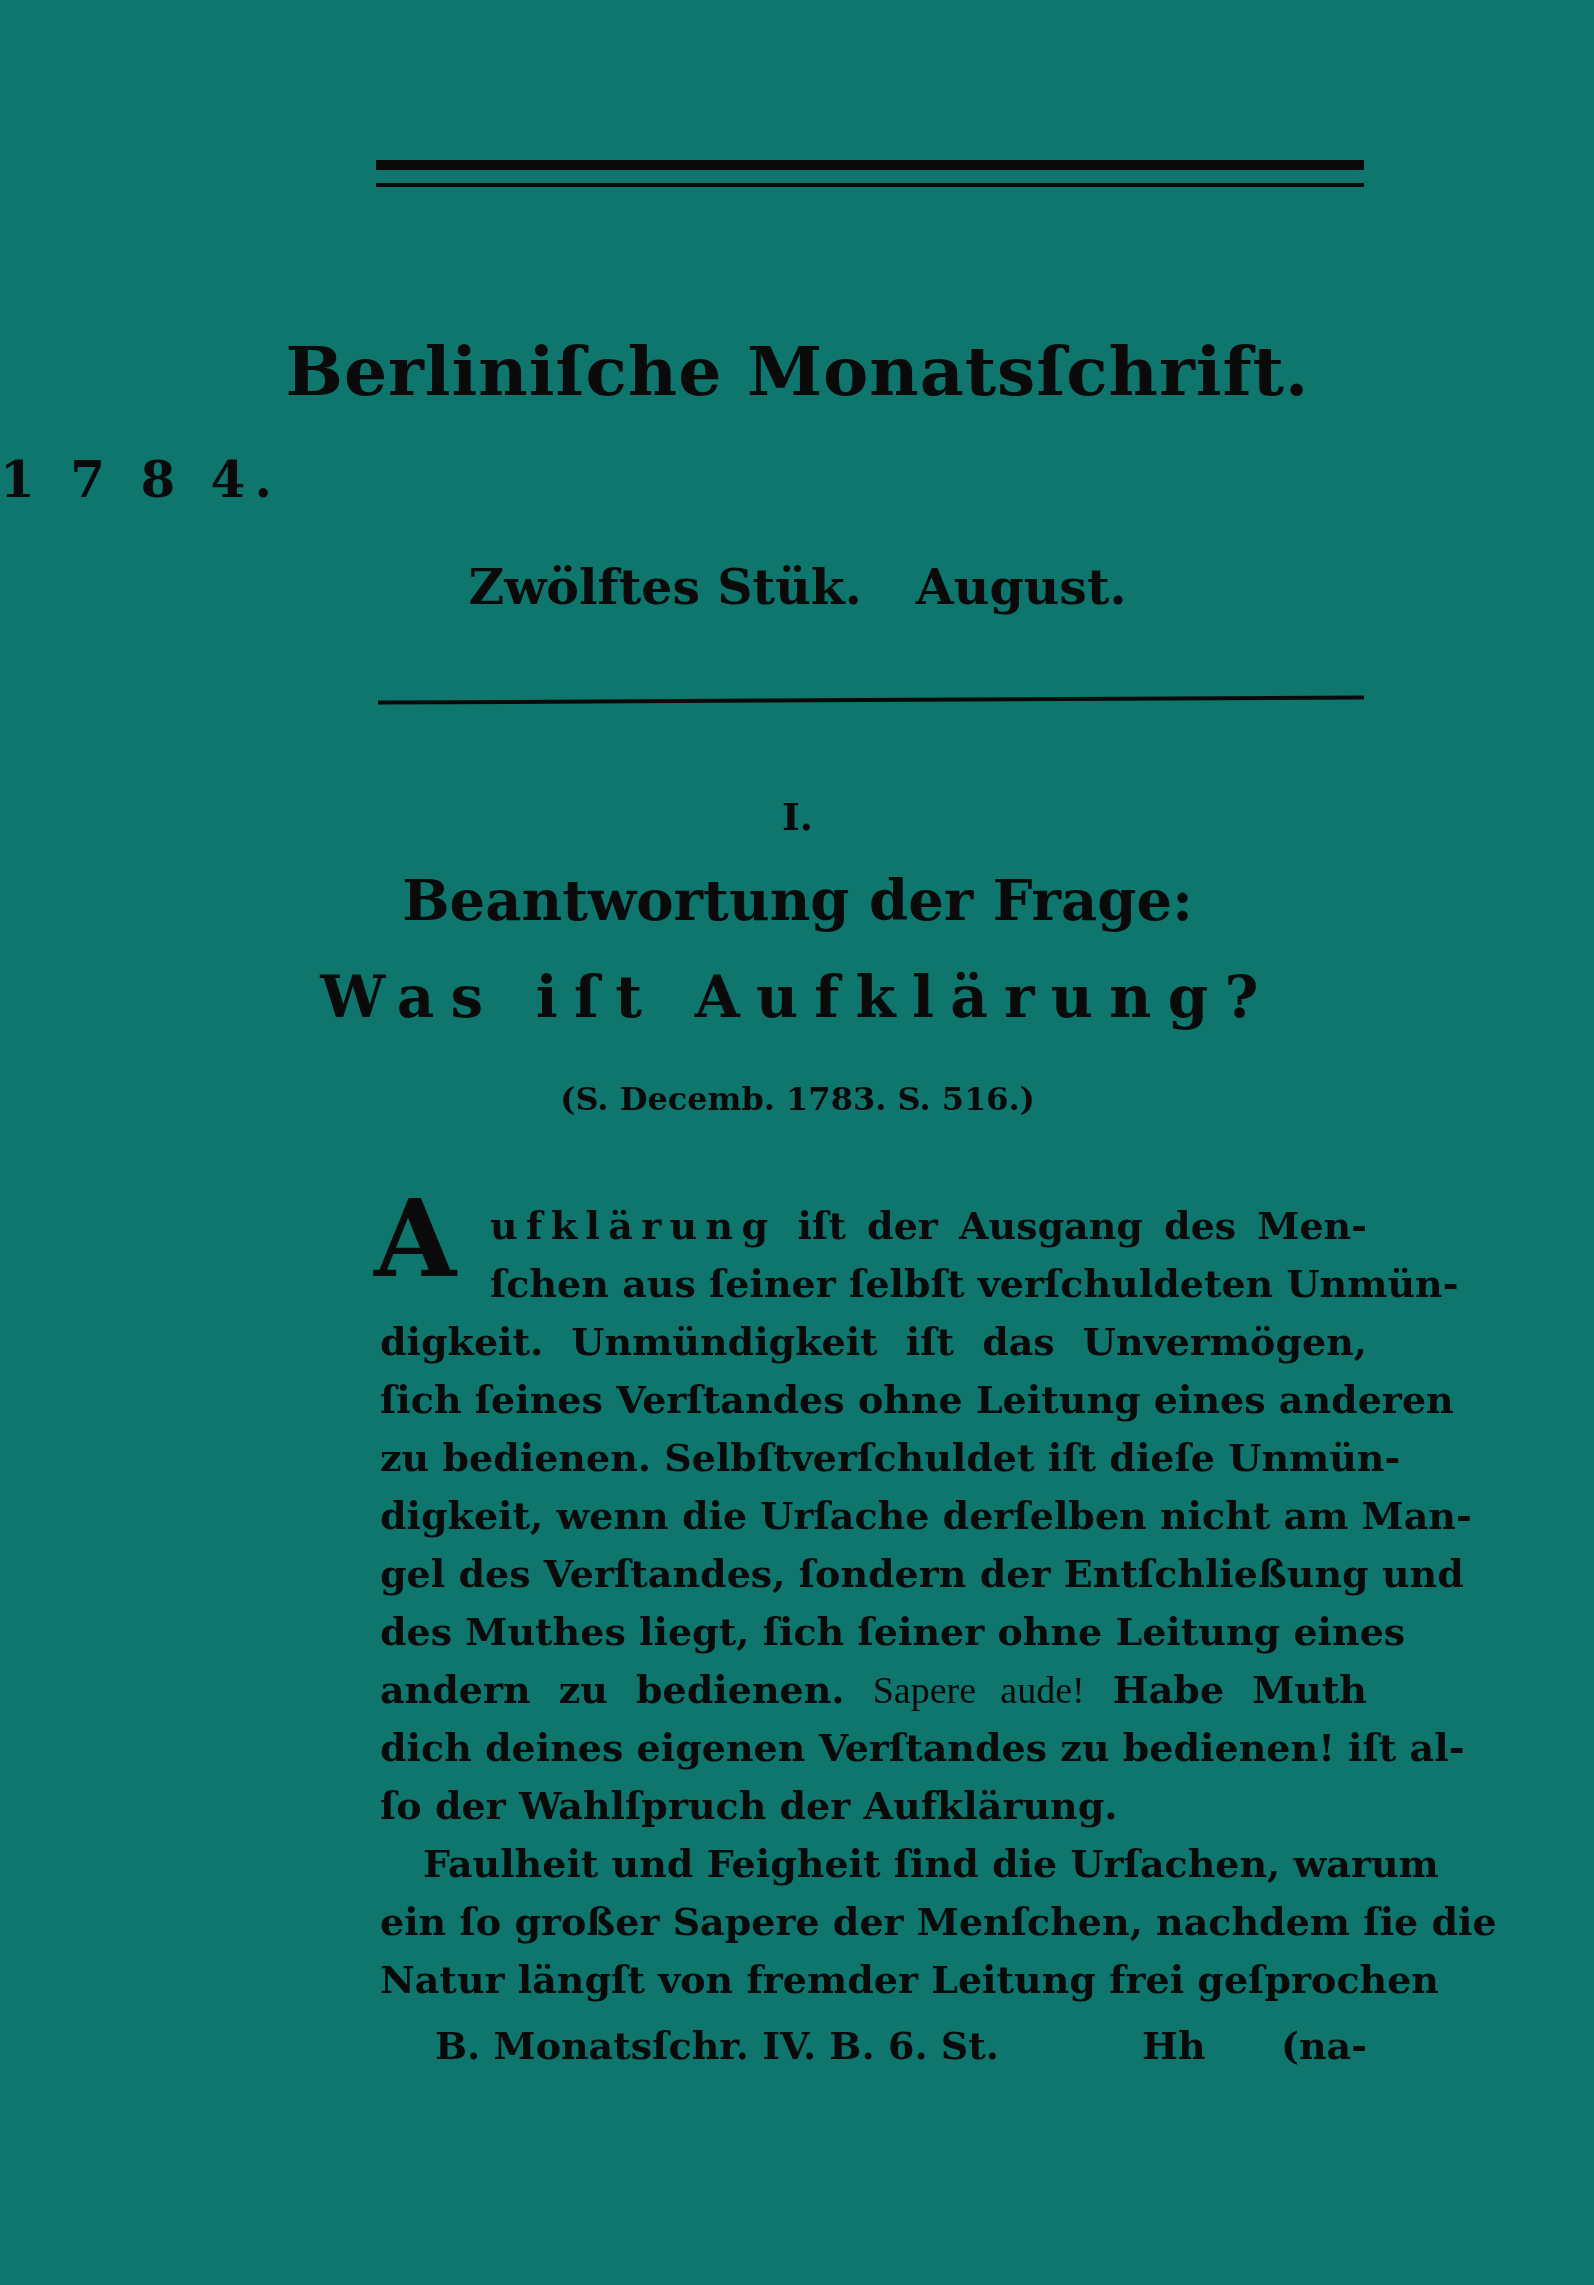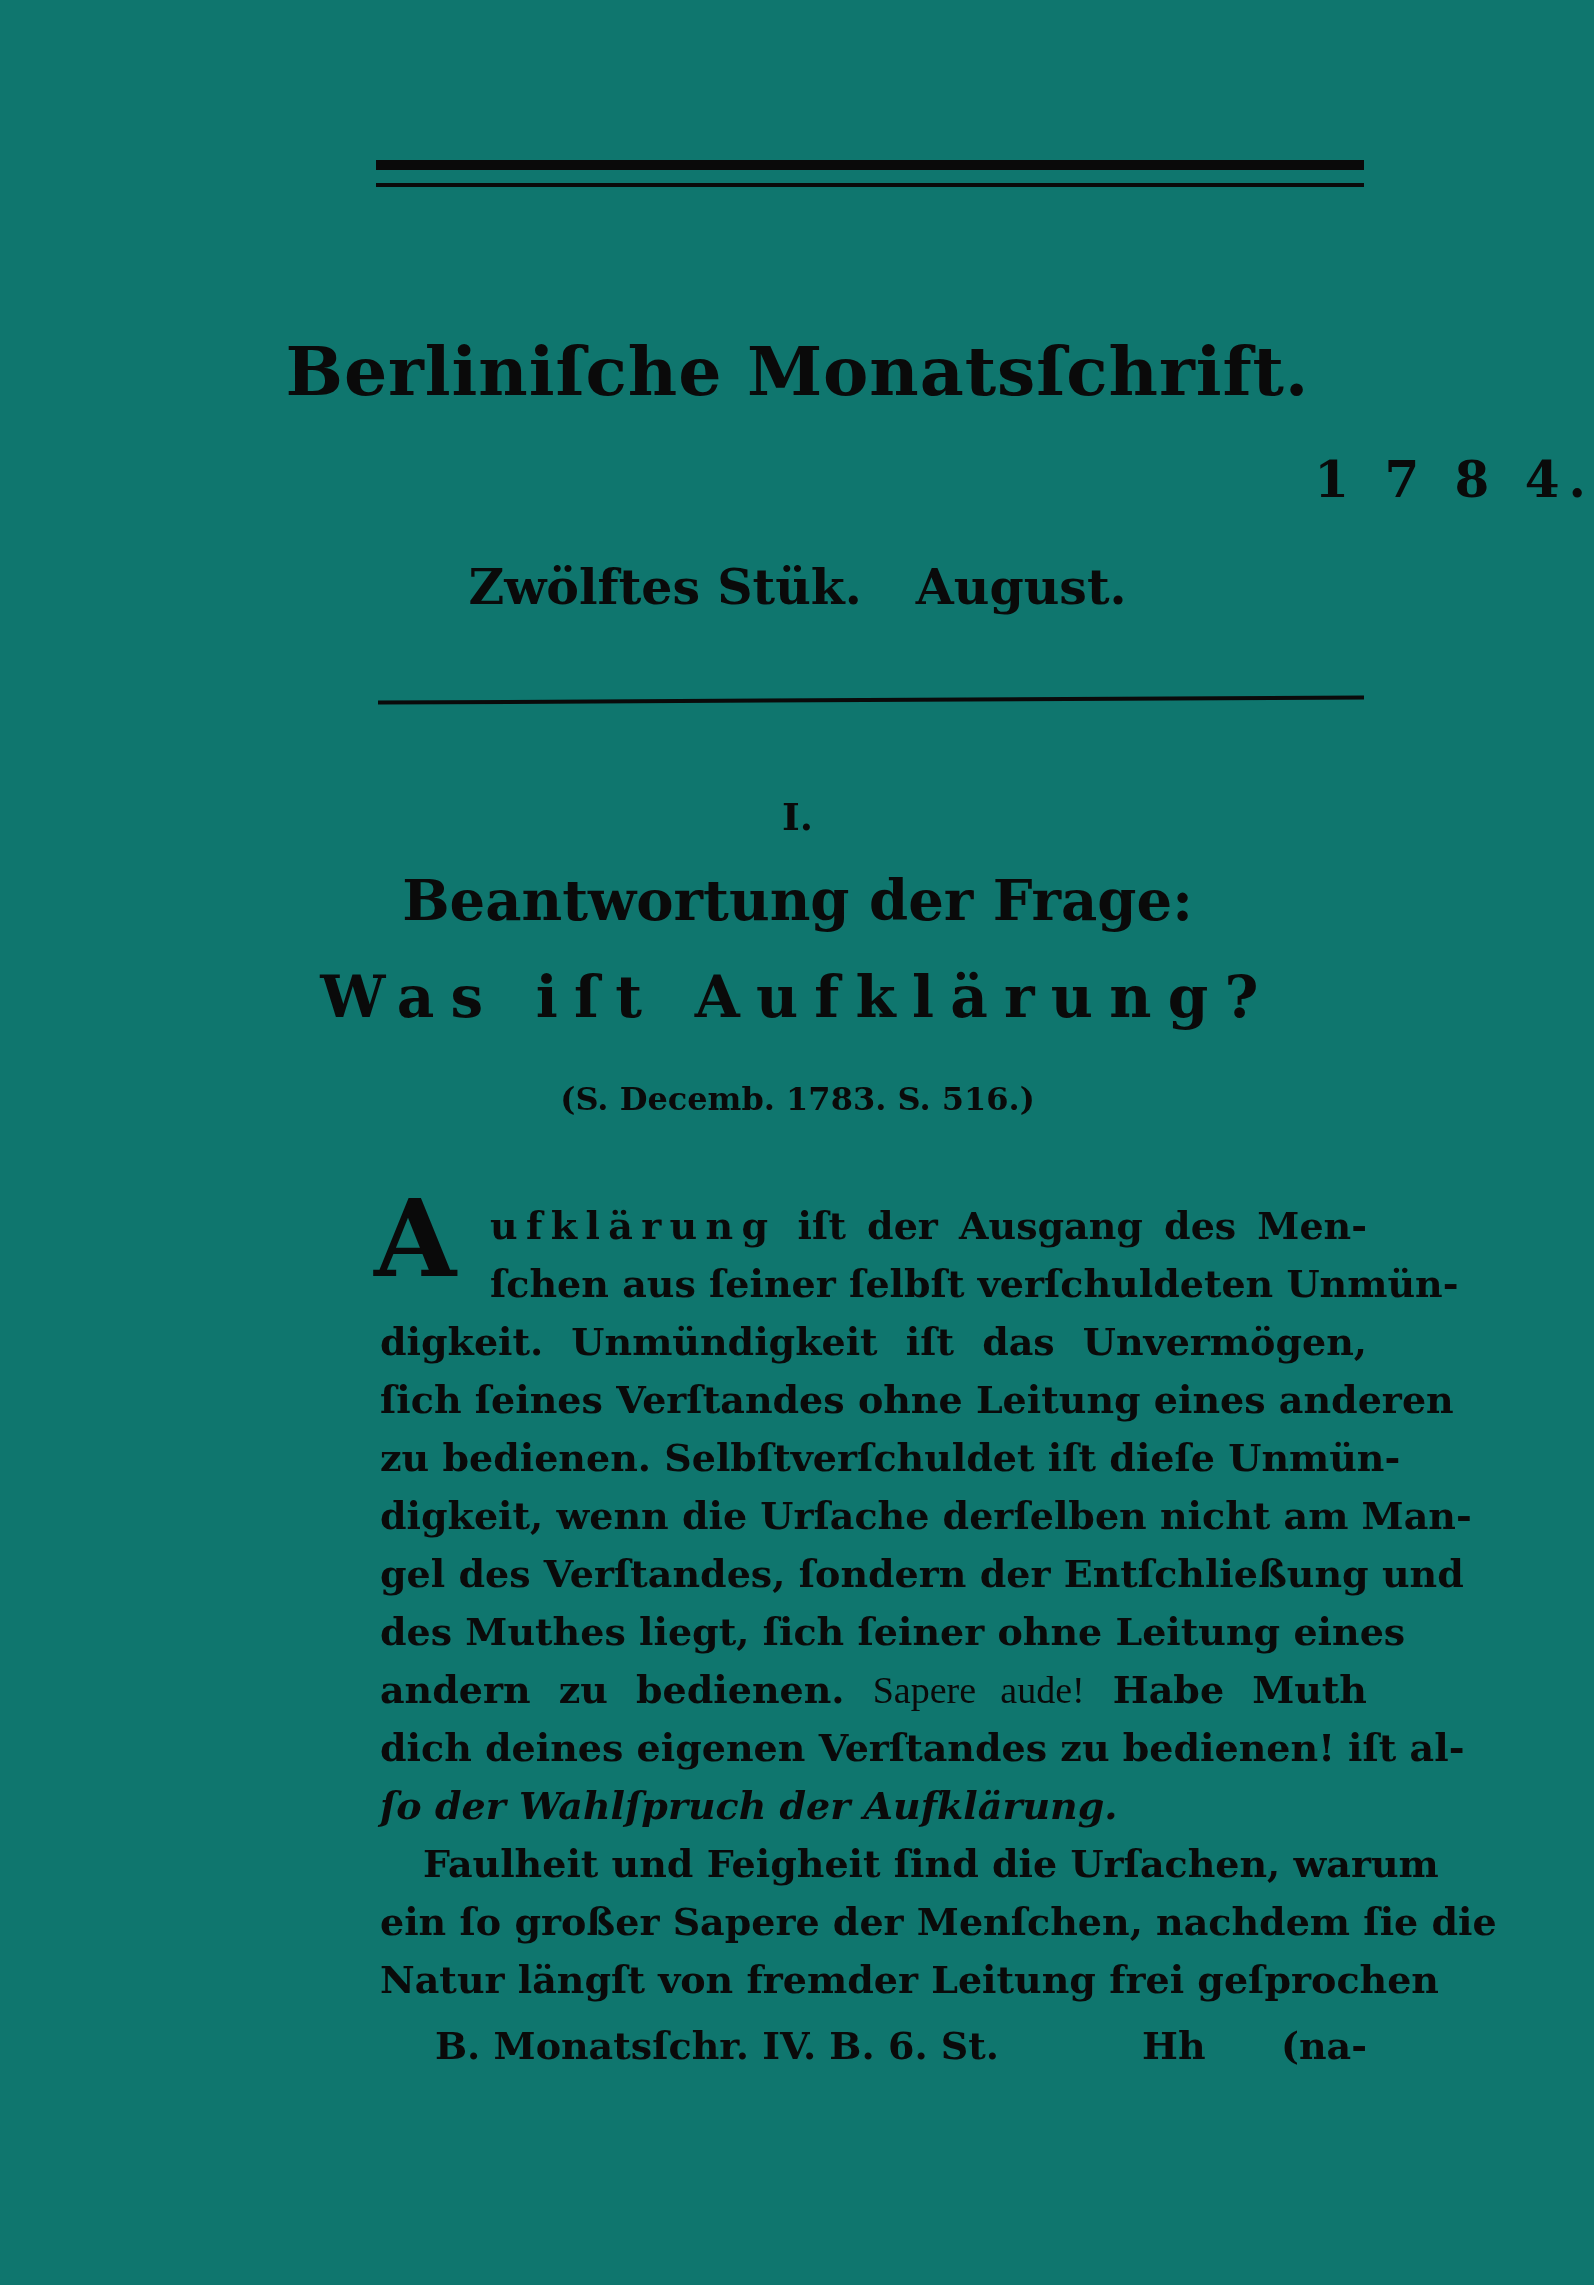--- a/index.html
+++ b/index.html
@@ -26,21 +26,21 @@
     width: 988px; height: 3.6px; background: #0a0a0a;
   }
 
   .masthead-title {
     position: absolute; left: 0; top: 331px; width: 100%;
     text-align: center; font-size: 68px; font-weight: bold;
     letter-spacing: 0.9px;
   }
   .masthead-year {
     position: absolute; left: 0; top: 450px; width: 100%;
-    text-align: right; font-size: 50px; font-weight: bold;
+    text-align: left; font-size: 50px; font-weight: bold;
     letter-spacing: 0.18em;
   }
   .masthead-issue {
     position: absolute; left: 0; top: 558px; width: 100%;
     text-align: center; font-size: 49px; font-weight: bold;
   }
   .issue-gap { display: inline-block; width: 54px; }
 
   .rule-single {
     position: absolute; left: 378px; top: 698px;
@@ -74,21 +74,21 @@
   .body-block {
     position: absolute; left: 372px; top: 1197px; width: 995px;
     font-size: 38px; font-weight: bold; line-height: 58px;
   }
   .body-line {
     text-align: justify;
     text-align-last: justify;
     -moz-text-align-last: justify;
     height: 58px; overflow: visible; white-space: nowrap; margin-left: 8px;
   }
-  .body-line.no-just { text-align: left; text-align-last: left; font-style: italic; }
+  .body-line.no-just { text-align: left; text-align-last: left; }
   .body-line.indent-first { padding-left: 110px; }
   .body-line.para-indent { text-indent: 43px; }
   .lead-spaced { letter-spacing: 0.22em; }
   .latin {
     font-weight: normal;
     font-family: "Liberation Serif", "DejaVu Serif", serif;
   }
 
   .footer {
     position: absolute; left: 372px; top: 2023px; width: 995px;

